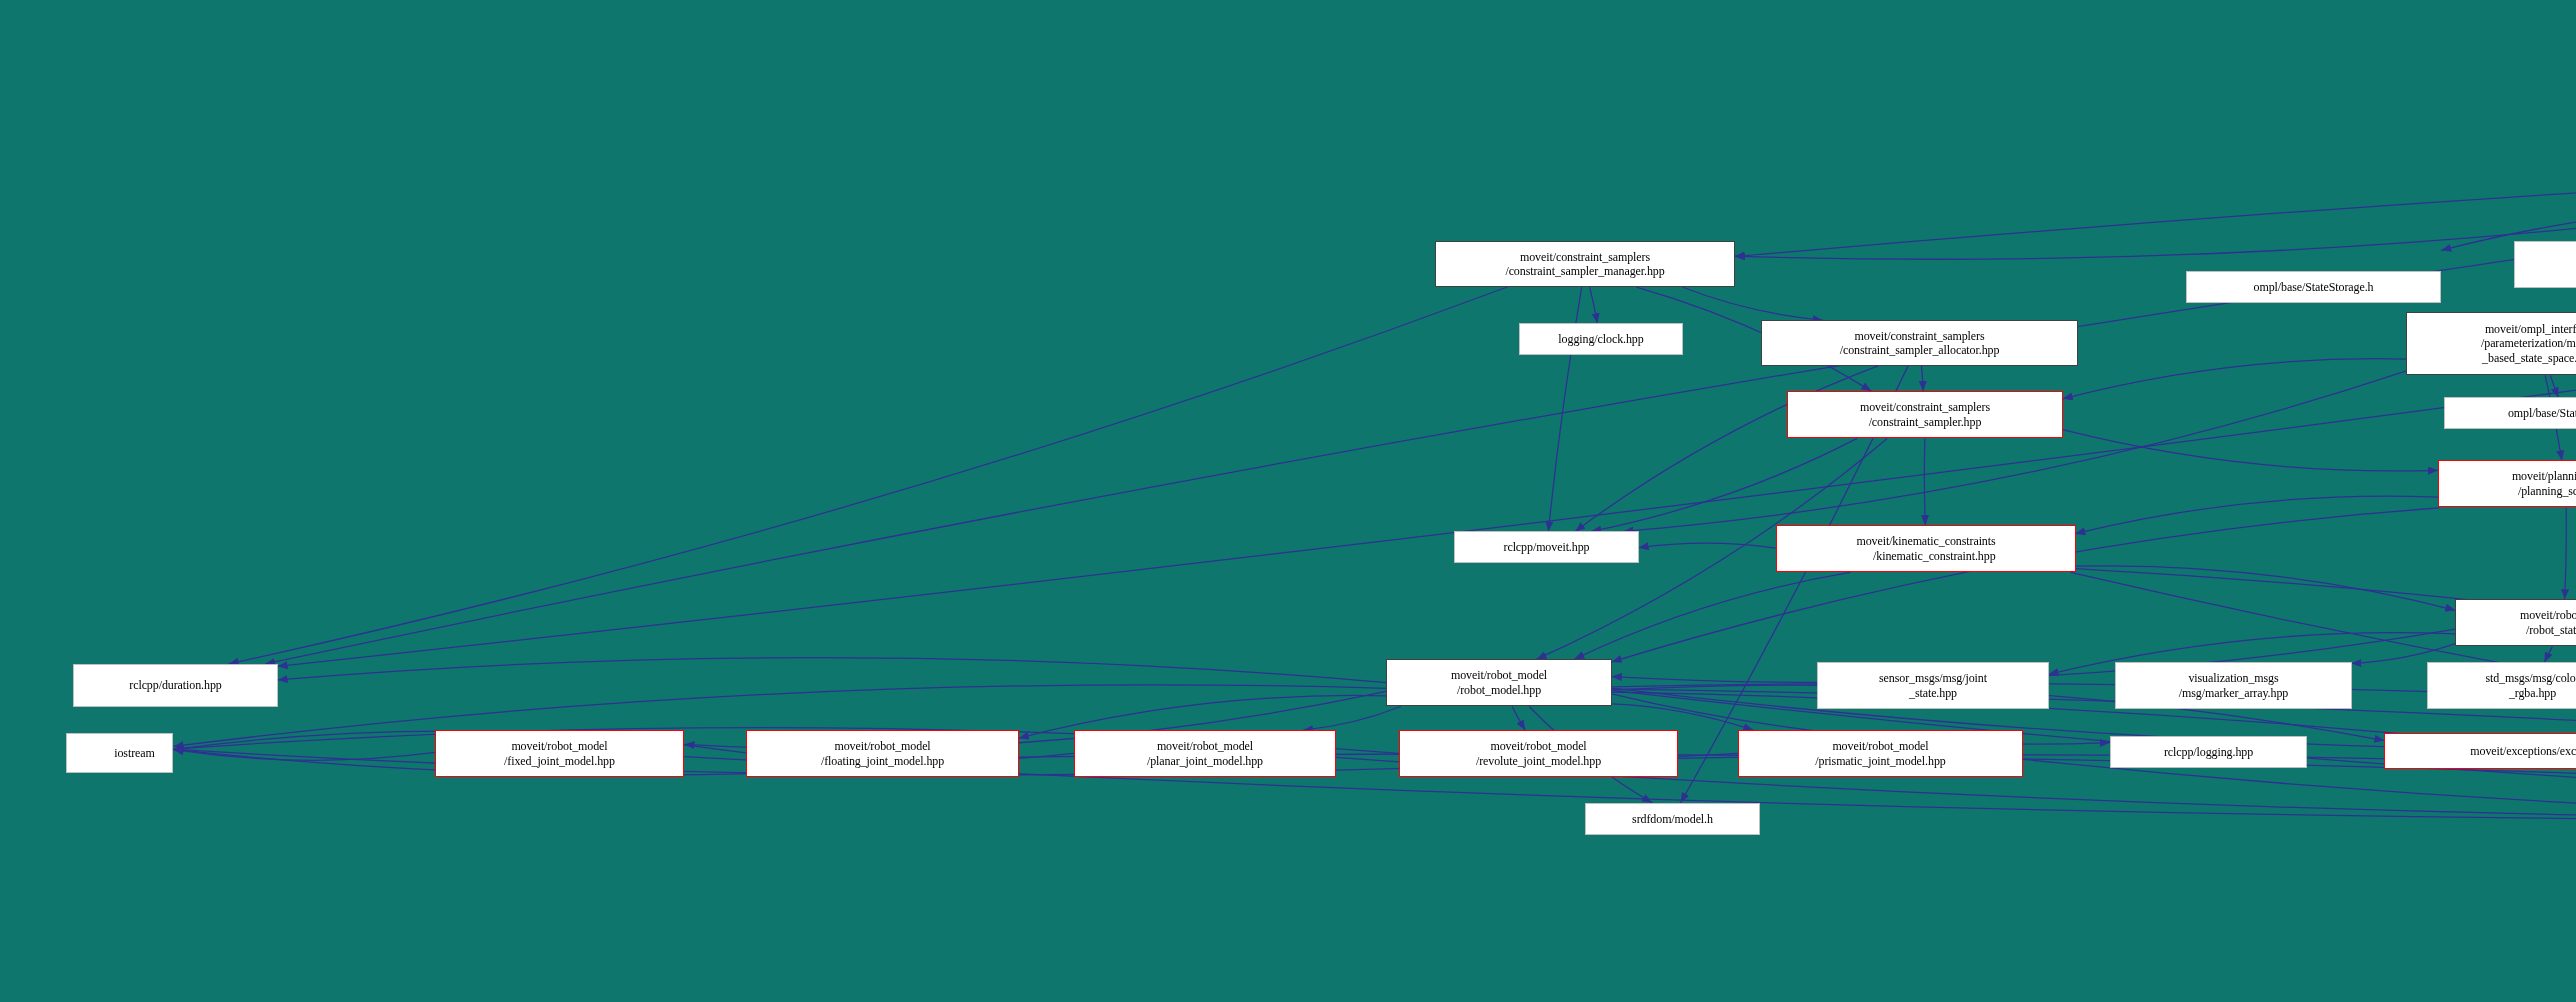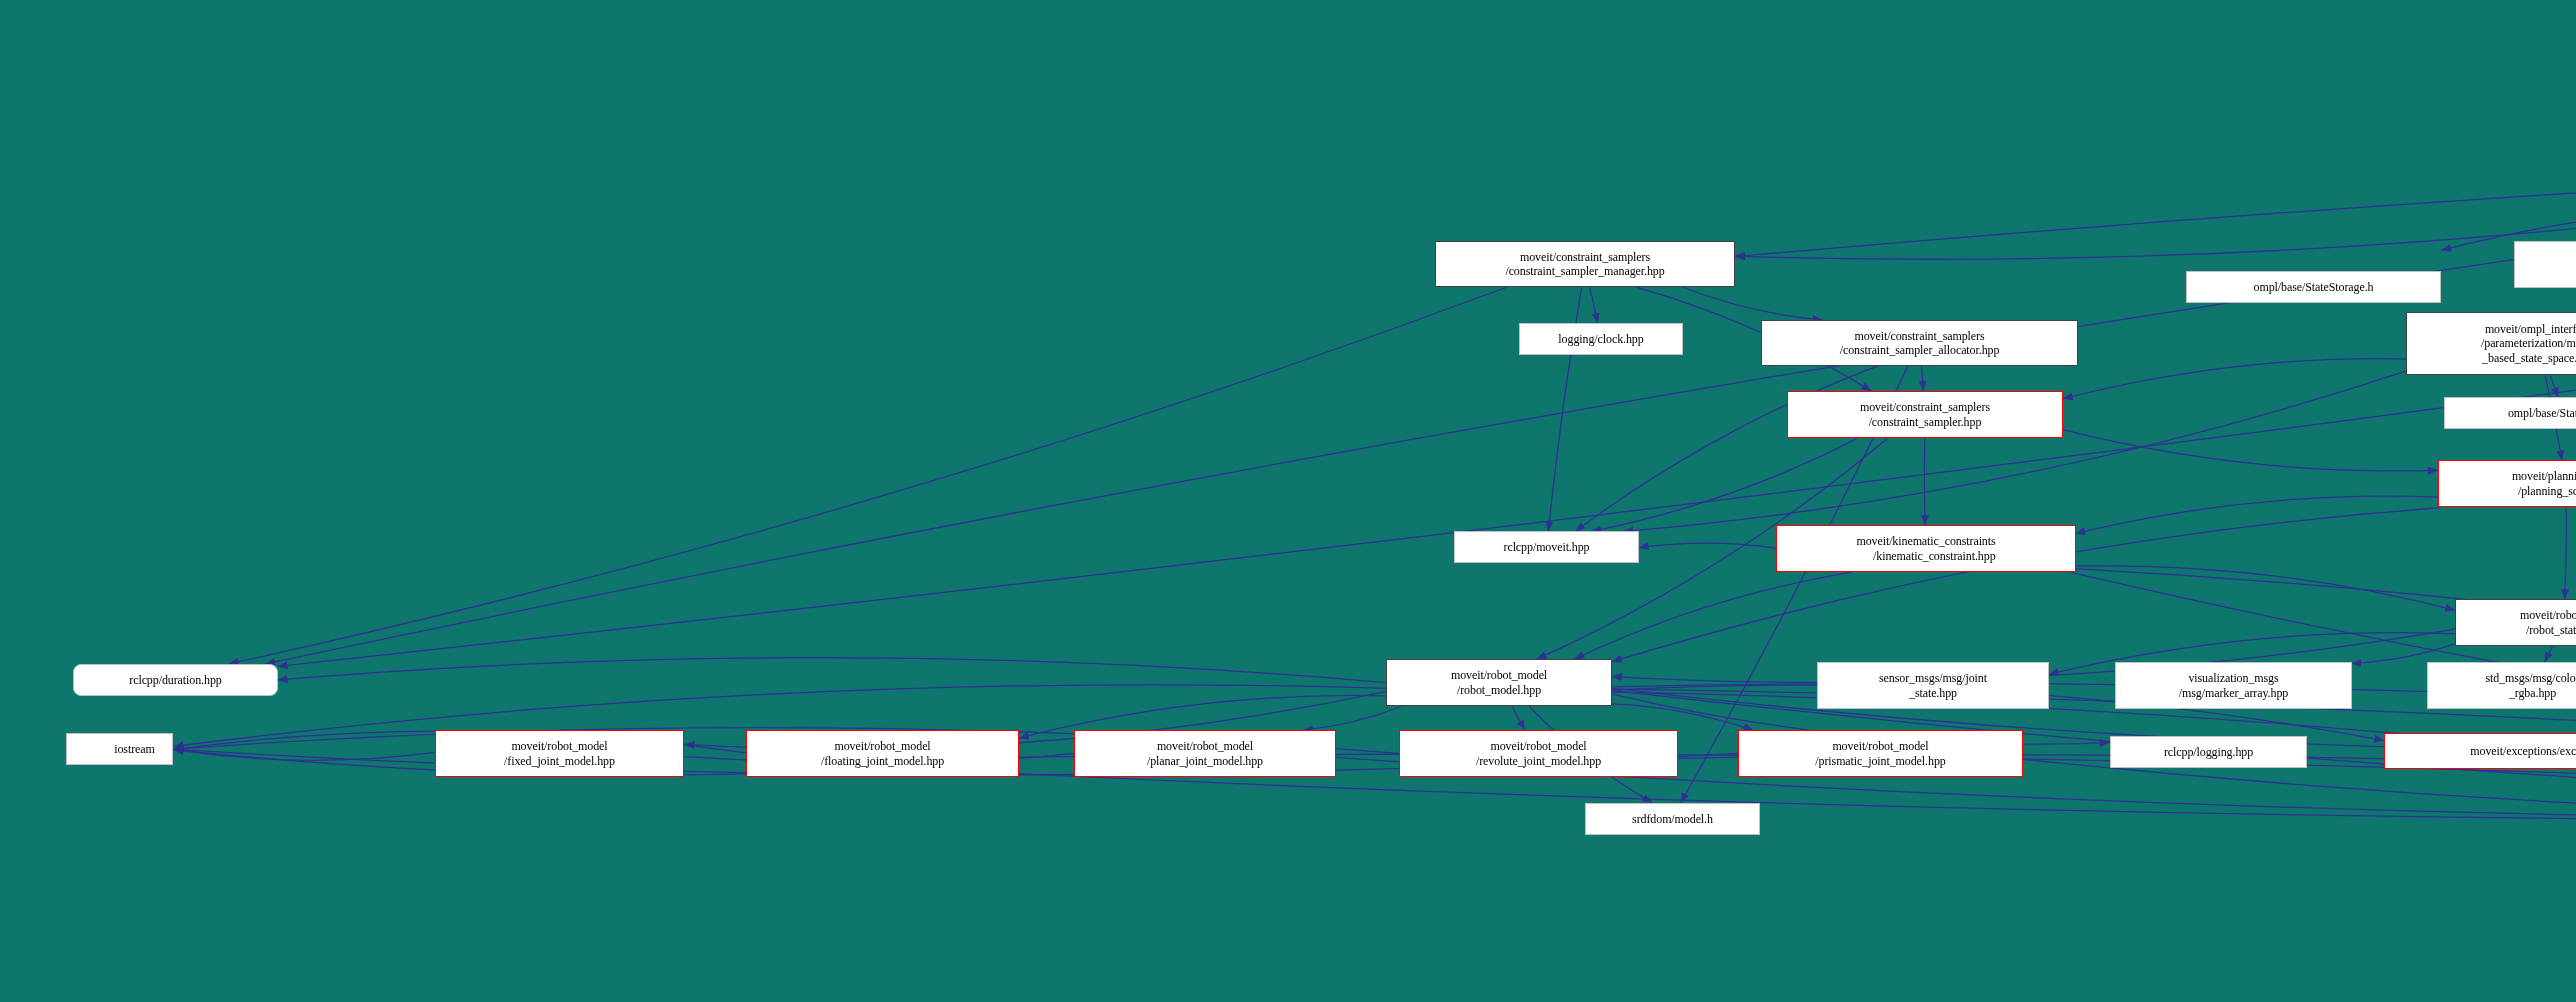--- a/index.html
+++ b/index.html
@@ -166,30 +166,30 @@
       <div class="node red" style="left: 1787px; top: 391px; width: 276px; height: 47px;">moveit/constraint_samplers
 /constraint_sampler.hpp</div>
       <div class="node grey" style="left: 2444px; top: 397px; width: 240px; height: 32px;">ompl/base/StateSpace.h</div>
       <div class="node red" style="left: 2438px; top: 460px; width: 257px; height: 47px;">moveit/planning_scene
 /planning_scene.hpp</div>
       <div class="node grey" style="left: 1454px; top: 531px; width: 185px; height: 32px;">rclcpp/moveit.hpp</div>
       <div class="node red" style="left: 1776px; top: 525px; width: 300px; height: 47px; text-align: right;">moveit/kinematic_constraints
 /kinematic_constraint.hpp</div>
       <div class="node dark" style="left: 2455px; top: 599px; width: 218px; height: 47px;">moveit/robot_state
 /robot_state.hpp</div>
-      <div class="node grey" style="left: 73px; top: 664px; width: 205px; height: 32px; border-radius: 8px;">rclcpp/duration.hpp</div>
+      <div class="node grey" style="left: 73px; top: 664px; width: 205px; height: 43px;">rclcpp/duration.hpp</div>
       <div class="node dark" style="left: 1386px; top: 659px; width: 226px; height: 47px;">moveit/robot_model
 /robot_model.hpp</div>
       <div class="node grey" style="left: 1817px; top: 662px; width: 232px; height: 47px;">sensor_msgs/msg/joint
 _state.hpp</div>
       <div class="node grey" style="left: 2115px; top: 662px; width: 237px; height: 47px; text-align: center;">visualization_msgs
 /msg/marker_array.hpp</div>
       <div class="node grey" style="left: 2427px; top: 662px; width: 211px; height: 47px;">std_msgs/msg/color
 _rgba.hpp</div>
-      <div class="node grey" style="left: 66px; top: 733px; width: 107px; height: 32px; padding-left: 30px;">iostream</div>
+      <div class="node grey" style="left: 66px; top: 733px; width: 107px; height: 40px; padding-left: 30px;">iostream</div>
       <div class="node red" style="left: 435px; top: 730px; width: 249px; height: 47px;">moveit/robot_model
 /fixed_joint_model.hpp</div>
       <div class="node red" style="left: 746px; top: 730px; width: 273px; height: 47px;">moveit/robot_model
 /floating_joint_model.hpp</div>
       <div class="node red" style="left: 1074px; top: 730px; width: 262px; height: 47px;">moveit/robot_model
 /planar_joint_model.hpp</div>
       <div class="node red" style="left: 1399px; top: 730px; width: 279px; height: 47px;">moveit/robot_model
 /revolute_joint_model.hpp</div>
       <div class="node red" style="left: 1738px; top: 730px; width: 285px; height: 47px;">moveit/robot_model
 /prismatic_joint_model.hpp</div>

